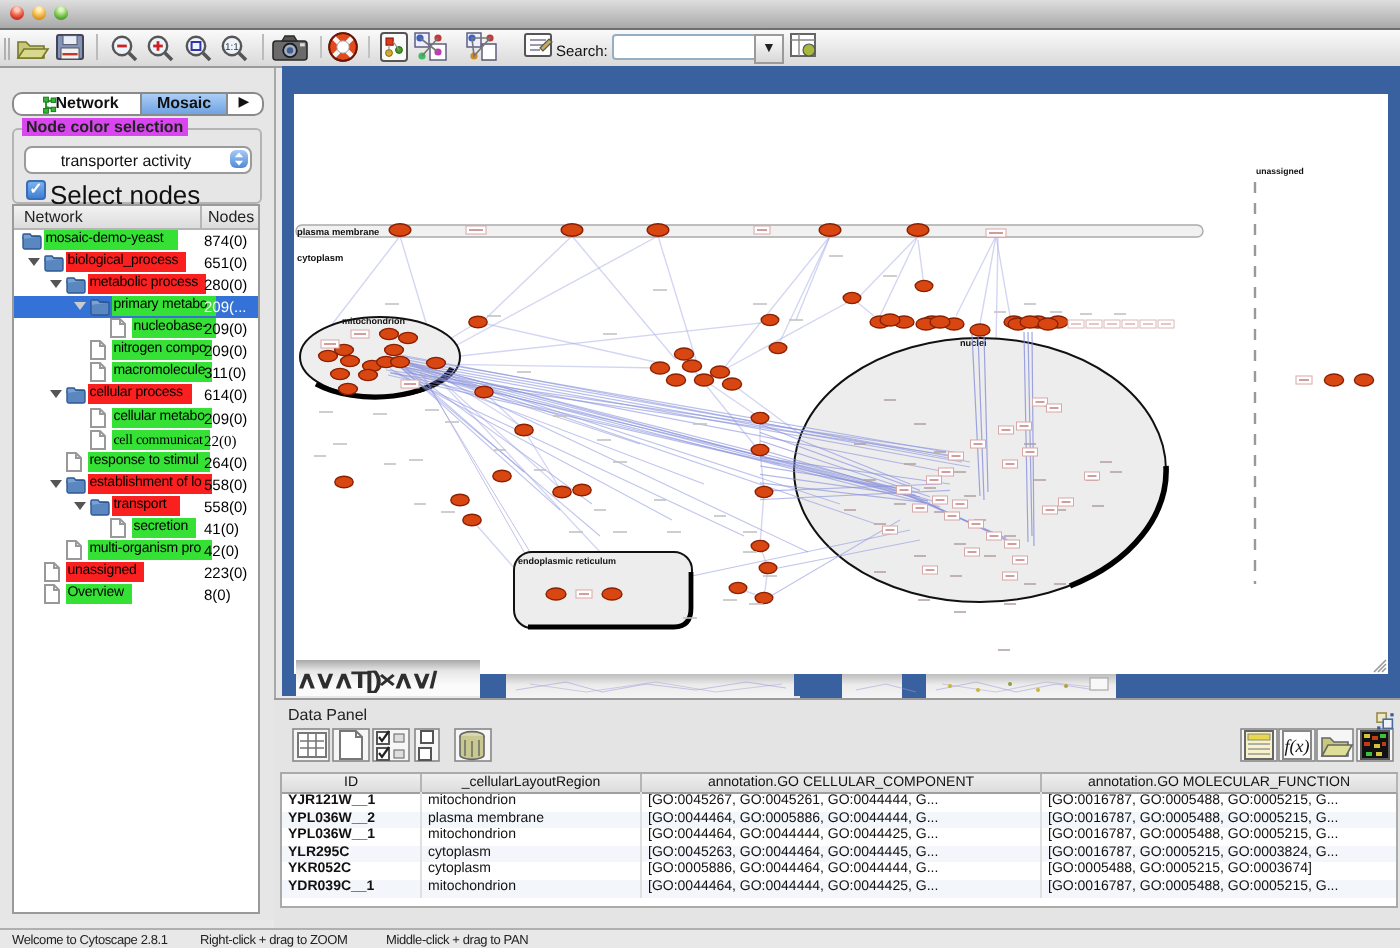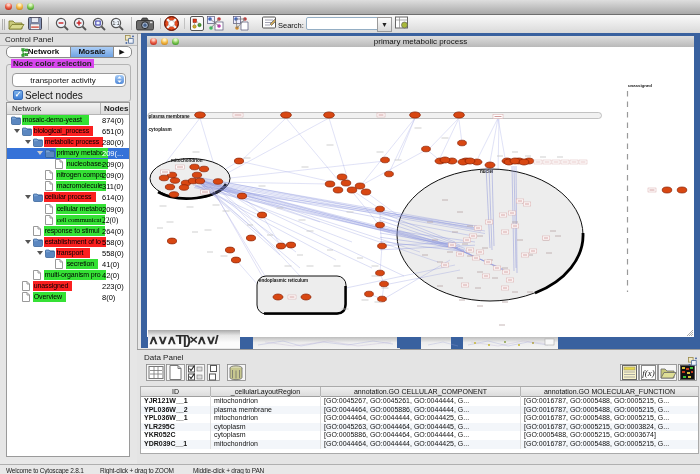--- a/index.html
+++ b/index.html
@@ -20,21 +20,21 @@
 #cphead{left:0;top:0px;width:137px;height:11px;background:#e0e0e0;border-bottom:1px solid #bdbdbd;}
 #cphead span{font-size:8px;color:#222;position:absolute;left:5px;top:1px;}
 #tabs{left:6px;top:12px;width:124px;height:10px;background:#fff;border:1px solid #8a8a8a;border-radius:5px;font-size:8px;}
 #tabs .seg{position:absolute;top:0;height:10px;line-height:10px;text-align:center;color:#111;}
 #groupbox{left:6px;top:30px;width:123px;height:36px;border:1px solid #b4b4b4;border-radius:3px;}
 #grouplbl{left:11px;top:25px;font-size:8px;font-weight:bold;color:#222;background:#d946ef;padding:0 2px;}
 #dropdown{left:12px;top:39px;width:112px;height:12px;background:#fff;border:1px solid #9a9a9a;border-radius:4px;font-size:8px;}
 #dropdown .txt{position:absolute;left:0;width:100px;top:2px;text-align:center;color:#111;}
 #stepper{position:absolute;right:1px;top:1px;width:9px;height:9px;border-radius:3px;background:linear-gradient(#a5cbf6,#5189d8);}
 #checkbox{left:13px;top:56px;width:8px;height:8px;background:linear-gradient(#7db2ea,#3f7fd6);border:1px solid #3a6db8;border-radius:2px;color:#fff;font-size:8px;line-height:8px;text-align:center;font-weight:bold;}
-#chklbl{left:25px;top:56px;font-size:10px;color:#111;}
+#chklbl{left:25px;top:56px;font-size:13px;color:#111;}
 #treebox{left:6px;top:68px;width:122px;height:353px;background:#fff;border:1px solid #9a9a9a;}
 #treehead{position:absolute;left:0;top:0;width:100%;height:11px;background:linear-gradient(#f2f2f2,#dcdcdc);border-bottom:1px solid #b5b5b5;font-size:8px;color:#222;}
 .trow{position:absolute;left:0;width:122px;height:11px;font-size:7px;letter-spacing:-0.12px;white-space:nowrap;}
 .trow .lbl{position:absolute;top:0px;height:10px;line-height:10px;padding:0 1px;color:#000;overflow:hidden;}
 .trow .cnt{position:absolute;left:95px;top:0;height:11px;line-height:11px;color:#000;font-size:7.5px;letter-spacing:0;}
 .green{background:#35e135;}
 .red{background:#fb2020;}
 .selrow{background:#3572d8;}
 .arr{position:absolute;top:3px;width:0;height:0;border-left:3.5px solid transparent;border-right:3.5px solid transparent;border-top:4.5px solid #555;}
 
@@ -159,29 +159,20 @@
           <path d="M0.5 4 L12.5 4 M4.5 1 L4.5 12" stroke="#888" stroke-width="0.7"></path>
           <circle cx="9.5" cy="9" r="3" fill="#a8b83a" stroke="#555" stroke-width="0.6"></circle>
         </g>
   </svg>
   <div class="abs" id="searchlbl" style="left:278px;">Search:</div>
   <div class="abs" id="searchbox"></div>
   <div class="abs" id="searchdrop">▼</div>
 </div>
 
 <div class="abs" id="leftpanel">
-  <div class="abs" id="cphead">
-        <span>Control Panel</span>
-    <span style="position:absolute;left:auto;right:3px;top:1px;"><svg width="9" height="9" viewBox="0 0 9 9">
-            <rect x="0.5" y="0.5" width="4.6" height="4.6" fill="#efe8c8" stroke="#9a8a4a" stroke-width="0.8"></rect>
-            <rect x="3.6" y="3.6" width="4.6" height="4.6" fill="#eef2fa" stroke="#4a6a9a" stroke-width="0.8"></rect>
-            <rect x="7.2" y="0.6" width="1.6" height="1.6" fill="#3a5a9a"></rect>
-            <rect x="0.6" y="7.2" width="1.6" height="1.6" fill="#3a5a9a"></rect>
-          </svg></span>
-  </div>
   <div class="abs" id="tabs">
     <div class="seg" style="left:0;width:63px;">
       <svg style="position:absolute;left:13px;top:1px" width="9" height="9" viewBox="0 0 9 9">
             <path d="M3 1.5 L3 7.5 M3 3 L6.5 2 M3 5.5 L6.5 6.5" stroke="#2a9a2a" stroke-width="1" fill="none"></path>
             <rect x="1.8" y="0.6" width="2.4" height="2.4" fill="#35b535" stroke="#1a7a1a" stroke-width="0.5"></rect>
             <rect x="5.6" y="1" width="2.2" height="2.2" fill="#35b535" stroke="#1a7a1a" stroke-width="0.5"></rect>
             <rect x="1.8" y="6.2" width="2.4" height="2.4" fill="#35b535" stroke="#1a7a1a" stroke-width="0.5"></rect>
             <rect x="5.6" y="5.6" width="2.2" height="2.2" fill="#35b535" stroke="#1a7a1a" stroke-width="0.5"></rect>
           </svg>
       <span style="margin-left:10px;font-weight:bold;">Network</span>
@@ -195,21 +186,21 @@
         <div class="txt">transporter activity</div>
         <div id="stepper"><svg width="9" height="9" viewBox="0 0 9 9">
             <path d="M4.5 1.2 L6.6 3.6 L2.4 3.6 Z M4.5 7.8 L6.6 5.4 L2.4 5.4 Z" fill="#fff"></path>
           </svg></div>
       </div>
   <div class="abs" id="checkbox">✓</div>
   <div class="abs" id="chklbl">Select nodes</div>
   <div class="abs" id="treebox">
     <div id="treehead">
           <span style="position:absolute;left:5px;top:1px;">Network</span>
-          <span style="position:absolute;left:97px;top:1px;font-weight:bold;">Nodes</span>
+          <span style="position:absolute;left:97px;top:1px;">Nodes</span>
           <div style="position:absolute;left:93px;top:0;width:1px;height:11px;background:#b5b5b5;"></div>
         </div>
     <div id="treerows">
           <div class="trow" style="top:12px;">
             <span style="position:absolute;left:4px;">
               <svg width="10" height="9" viewBox="0 0 10 9" style="position:absolute;top:1px;">
                 <rect x="0.5" y="2" width="9" height="6.5" rx="1" fill="#5b87c0" stroke="#2d5a94" stroke-width="0.7"></rect>
                 <path d="M0.5 3.5 L0.5 1.5 Q0.5 1 1 1 L4 1 L5 2.2 L9.5 2.2" fill="#7aa3d4" stroke="#2d5a94" stroke-width="0.7"></path>
               </svg>
             </span>
@@ -380,26 +371,20 @@
               </svg>
             </span>
             <span class="lbl green" style="left:25.7px;width:31px;">Overview</span>
             <span class="cnt" style="">8(0)</span>
           </div>
         </div>
   </div>
 </div>
 
 <div class="abs" id="iframe-border"></div>
-<div class="abs" id="iframetitle">
-  <div class="abs tl" style="left:3px;top:2px;width:7px;height:7px;background:radial-gradient(circle at 50% 25%,#ffccc0 0 15%,#ee6a50 45%,#d03a28 70%,#992211);"></div>
-  <div class="abs tl" style="left:14px;top:2px;width:7px;height:7px;background:radial-gradient(circle at 50% 25%,#ffeec0 0 15%,#f5c050 45%,#e09a28 70%,#a56a08);"></div>
-  <div class="abs tl" style="left:25px;top:2px;width:7px;height:7px;background:radial-gradient(circle at 50% 25%,#ddf5c5 0 15%,#8ed060 45%,#55aa35 70%,#2a7a18);"></div>
-  <div class="abs" style="width:100%;text-align:center;top:1px;">primary metabolic process</div>
-</div>
 <div class="abs" id="canvas">
   <svg width="547" height="290" viewBox="147 47 547 290" id="netsvg">
         <line x1="200" y1="118" x2="215" y2="168" stroke="#a8aee6" stroke-width="0.7" opacity="0.5"></line>
         <line x1="286" y1="118" x2="338" y2="180" stroke="#a8aee6" stroke-width="0.7" opacity="0.5"></line>
         <line x1="286" y1="118" x2="240" y2="162" stroke="#a8aee6" stroke-width="0.7" opacity="0.5"></line>
         <line x1="329" y1="118" x2="222" y2="176" stroke="#a8aee6" stroke-width="0.7" opacity="0.5"></line>
         <line x1="329" y1="118" x2="348" y2="180" stroke="#a8aee6" stroke-width="0.7" opacity="0.5"></line>
         <line x1="415" y1="118" x2="362" y2="184" stroke="#a8aee6" stroke-width="0.7" opacity="0.5"></line>
         <line x1="415" y1="118" x2="398" y2="160" stroke="#a8aee6" stroke-width="0.7" opacity="0.5"></line>
         <line x1="415" y1="118" x2="388" y2="175" stroke="#a8aee6" stroke-width="0.7" opacity="0.5"></line>

